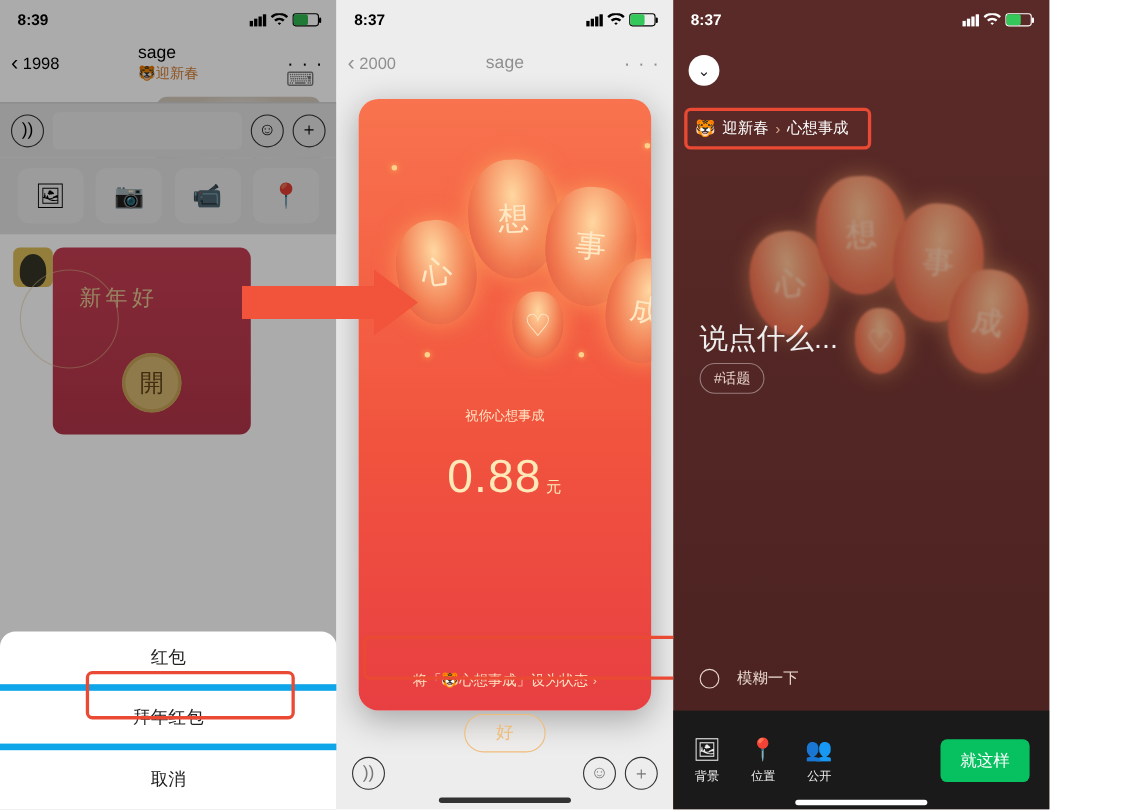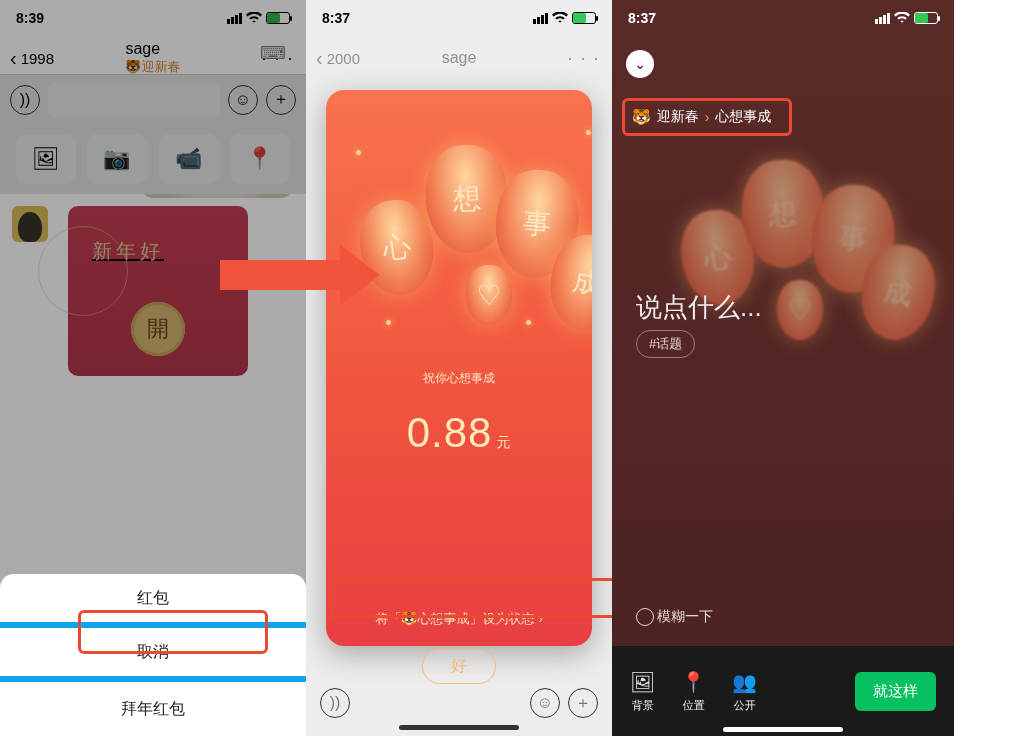--- a/index.html
+++ b/index.html
@@ -25,21 +25,21 @@
   .nav .title { text-align: left; font-size: 16px; font-weight: 400; }
   .nav .sub { font-size: 13px; color: #e88a3b; }
   .nav .dots { position: absolute; right: 12px; font-size: 18px; letter-spacing: 1px; }
 
   
   .s1 { background: #ededed; }
   .s1 .chat { padding: 8px 12px; }
   .hamster { width: 150px; height: 110px; margin-left: 130px; background: radial-gradient(circle at 50% 55%, #fff 35%, #e8dccc 70%); border-radius: 10px; position: relative; }
   .hamster::before, .hamster::after { content:""; position:absolute; width:10px; height:10px; background:#222; border-radius:50%; top:45px; }
   .hamster::before { left:55px } .hamster::after { left:85px }
-  .msgrow { display:flex; margin-top:8px; gap:20px;text-decoration:underline; }
+  .msgrow { display:flex; margin-top:27px; gap:0; }
   .avatar-small { width:36px; height:36px; border-radius:6px; background:#f0d060; overflow:hidden; position:relative; }
   .avatar-small::after{content:"";position:absolute;inset:6px 6px 0 6px;background:#3a3a2a;border-radius:50% 50% 40% 40%;}
   .redpack { width: 180px; height: 170px; background: linear-gradient(#d8445b,#c43a50); border-radius: 10px; position:relative; padding:14px; color:#f9d89f; }
   .redpack .arc { width: 90px; height: 90px; border:1px solid rgba(249,216,159,.5); border-radius:50%; position:absolute; left:-30px; top:20px; }
   .redpack .txt { font-size: 20px; letter-spacing: 4px; margin-top: 18px; margin-left: 10px; }
   .redpack .coin { position:absolute; bottom:20px; left:50%; transform:translateX(-50%); width:54px; height:54px; background:#eac87a; border-radius:50%; display:flex; align-items:center; justify-content:center; font-size:22px; color:#6b4a1a; box-shadow: inset 0 0 0 3px #d9b35f; }
   .keyboard-hint { position:absolute; bottom:320px; right:20px; color:#888; font-size:18px; }
 
   .input-bar { position:absolute; bottom:260px; left:0; right:0; height:50px; background:#f7f7f7; display:flex; align-items:center; padding:0 10px; gap:8px; border-top:1px solid #ddd; }
   .circ { width:30px; height:30px; border:1.5px solid #333; border-radius:50%; display:flex; align-items:center; justify-content:center; font-size:16px; }
@@ -95,21 +95,21 @@
   .crumbs .sep { color:#d8a080; }
   .s3 .bg-lanterns { position:absolute; inset:130px 0 130px 0; opacity:.55; }
   .s3 .bg-lanterns .lan { filter:blur(1px); }
   .s3 .bg-lanterns .lan.l1 { left:70px; top:80px; }
   .s3 .bg-lanterns .lan.l2 { left:130px; top:30px; }
   .s3 .bg-lanterns .lan.l3 { left:200px; top:55px; }
   .s3 .bg-lanterns .lan.l4 { left:250px; top:115px; }
   .s3 .bg-lanterns .lan.l5 { left:165px; top:150px; }
   .say { position:absolute; top:290px; left:24px; font-size:26px; color:#eee; }
   .topic { position:absolute; top:330px; left:24px; font-size:13px; color:#e8d5cc; border:1px solid rgba(255,255,255,.4); padding:4px 12px; border-radius:14px; }
-  .blur-opt { position:absolute; bottom:110px; left:24px; display:flex; align-items:center; gap:3px; font-size:14px; color:#e6d6cc; }
+  .blur-opt { position:absolute; bottom:110px; left:24px; display:flex; align-items:center; gap:16px; font-size:14px; color:#e6d6cc; }
   .blur-opt .ring { width:18px; height:18px; border:1.5px solid #e6d6cc; border-radius:50%; }
 
   .s3-bottom { position:absolute; bottom:0; left:0; right:0; height:90px; background:#1a1a1a; display:flex; align-items:center; padding:0 18px; gap:26px; }
   .s3-bottom .col { display:flex; flex-direction:column; align-items:center; gap:4px; color:#eee; font-size:11px; }
   .s3-bottom .col .ic { font-size:20px; }
   .confirm { margin-left:auto; background:#07c160; color:#fff; padding:10px 18px; border-radius:6px; font-size:15px; }
   .s3 .home-ind { background:#fff; bottom:4px; }
 
   svg.wifi-ic { width:16px; height:12px; }
 </style>
@@ -169,22 +169,22 @@
       <div class="action-tray">
         <div class="act">🖼</div>
         <div class="act">📷</div>
         <div class="act">📹</div>
         <div class="act">📍</div>
       </div>
     </div>
     <div class="dim"></div>
     <div class="sheet">
       <div class="item">红包</div>
+      <div class="item">拜年红包</div>
       <div class="item">取消</div>
-      <div class="item">拜年红包</div>
     </div>
     <div class="home-ind"></div>
     <div class="hl" style="left:78px; top:610px; width:190px; height:44px;"></div>
   </div>
 
   <div class="big-arrow" style="left:220px; top:260px;">
     <div class="shaft"></div>
       <div class="head"></div>
   </div>
 

